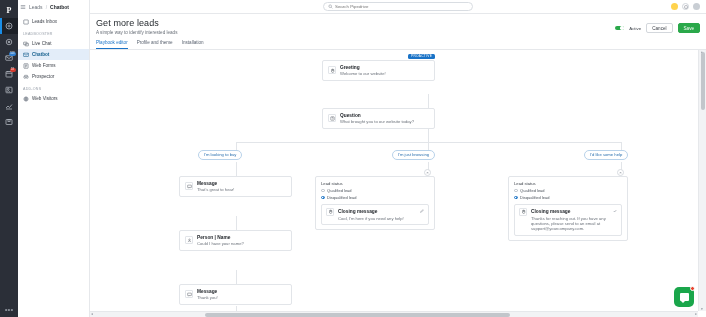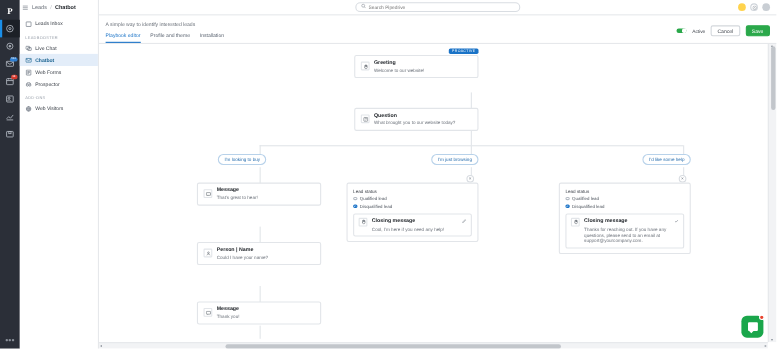--- a/index.html
+++ b/index.html
@@ -359,20 +359,21 @@
           <svg viewBox="0 0 16 16" fill="none" stroke="currentColor" stroke-width="1.8">
               <circle cx="8" cy="8" r="6.5"></circle>
               <circle cx="8" cy="8" r="1.6" fill="currentColor" stroke="none"></circle>
             </svg>
         </span>
         <span class="avatar"></span>
       </div>
     </div>
 
     <div class="pagehead">
+      <div class="page-title">Get more leads</div>
       <div class="page-sub">A simple way to identify interested leads</div>
 
       <div class="tabs">
         <div class="tab active">Playbook editor</div>
         <div class="tab">Profile and theme</div>
         <div class="tab">Installation</div>
       </div>
 
       <div class="head-actions">
         <span class="toggle"></span>

